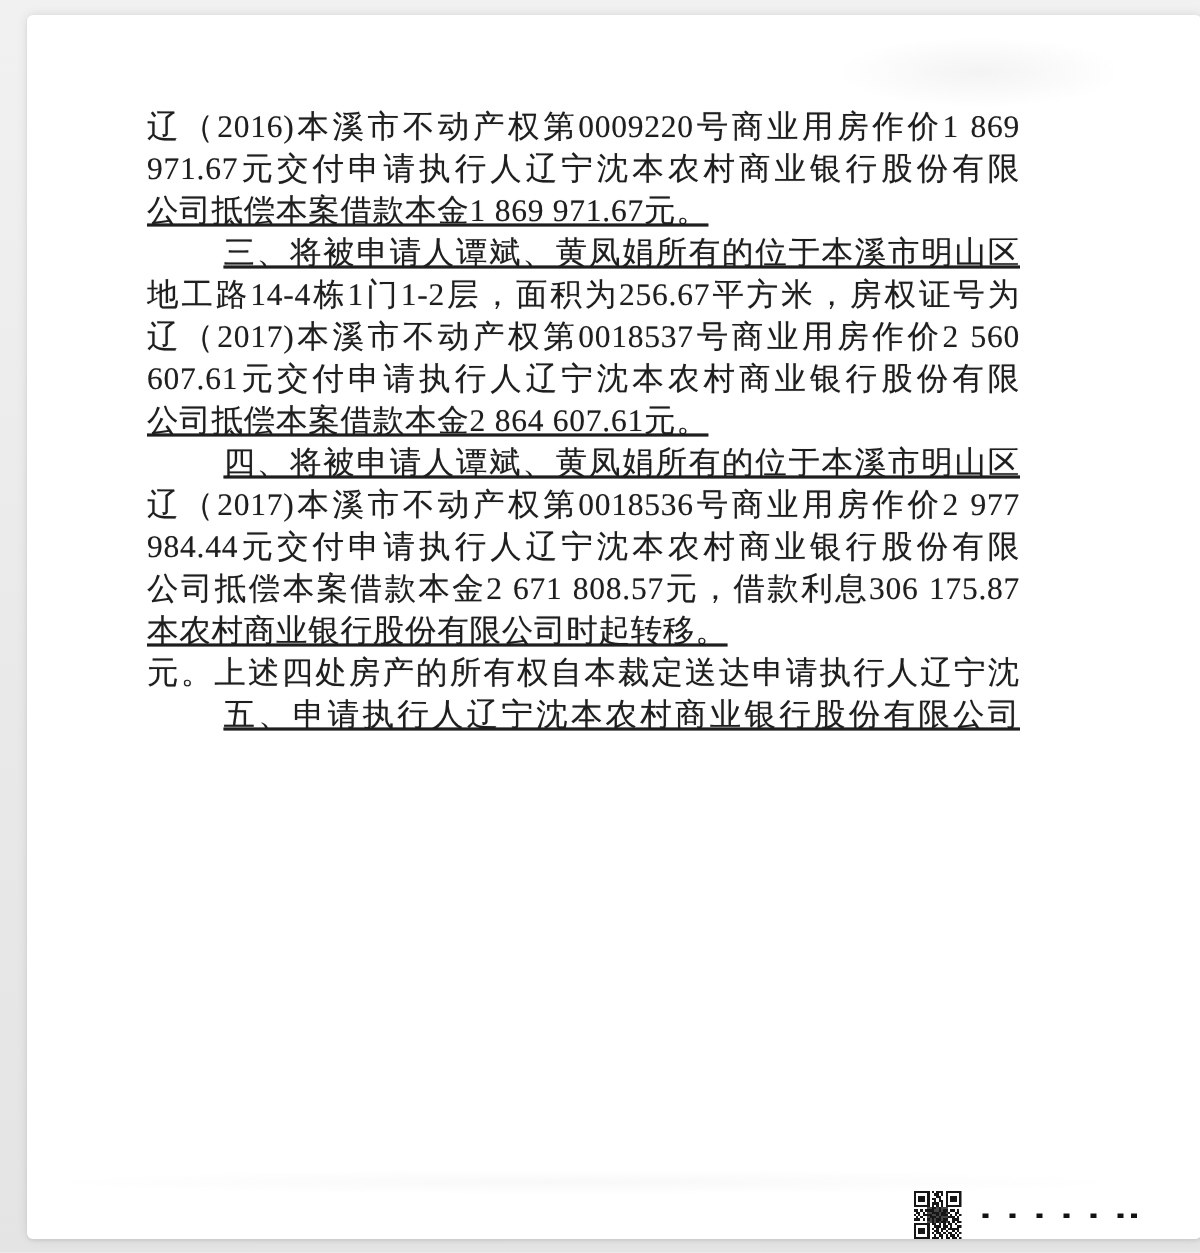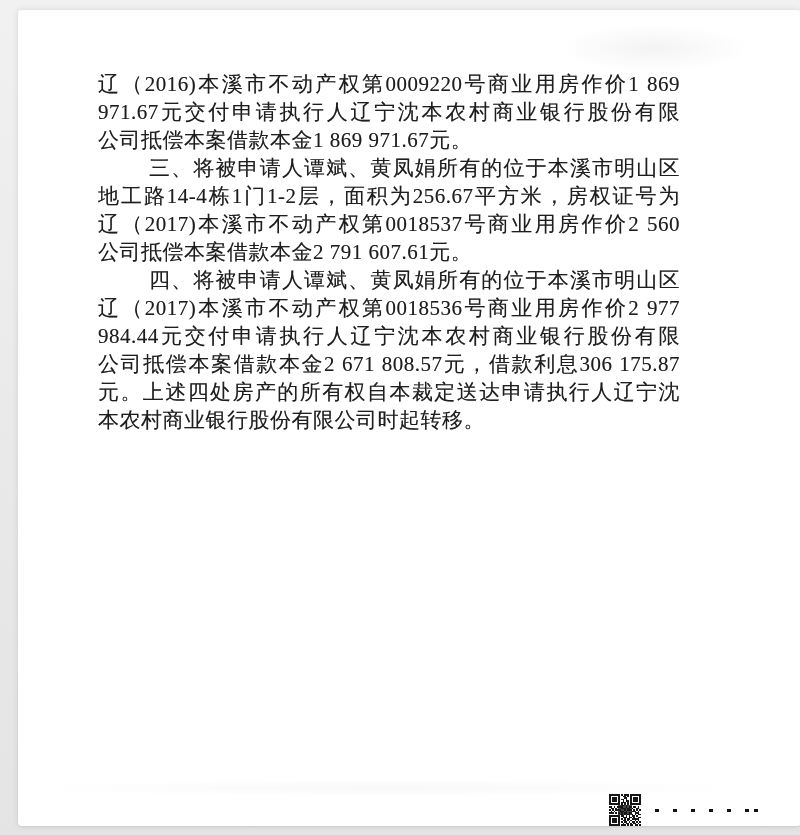--- a/index.html
+++ b/index.html
@@ -41,22 +41,22 @@
     line-height: 28px;
     letter-spacing: 0.5px;
     text-shadow: 0 0 0.5px rgba(30,30,30,0.45);
   }
   .ln {
     text-align: justify;
     text-align-last: justify;
     white-space: nowrap;
     height: 28px;
   }
-  .ln.indent { padding-left: 51px; }
-  .ln.end { text-align-last: left; }
+  .ln.indent { padding-left: 51px; text-decoration: underline; }
+  .ln.end { text-align-last: left; text-decoration: underline; }
 
   .qr {
     position: absolute;
     left: 591px; top: 784px;
     width: 32px; height: 32px;
     shape-rendering: crispEdges;
   }
   .qr rect { fill: #161616; }
   .qr rect[data-name="qr-accent"] { opacity: 0.8; }
 
@@ -85,27 +85,29 @@
     <div class="smudge s1" data-name="scan-artifact"></div>
     <div class="smudge s2" data-name="scan-artifact"></div>
 
     <div class="body-text" data-name="ruling-body-text">
       <div class="ln" data-name="text-line">辽（2016)本溪市不动产权第0009220号商业用房作价1 869</div>
       <div class="ln" data-name="text-line">971.67元交付申请执行人辽宁沈本农村商业银行股份有限</div>
       <div class="ln end" data-name="text-line">公司抵偿本案借款本金1 869 971.67元。</div>
       <div class="ln indent" data-name="text-line">三、将被申请人谭斌、黄凤娟所有的位于本溪市明山区</div>
       <div class="ln" data-name="text-line">地工路14-4栋1门1-2层，面积为256.67平方米，房权证号为</div>
       <div class="ln" data-name="text-line">辽（2017)本溪市不动产权第0018537号商业用房作价2 560</div>
-      <div class="ln end" data-name="text-line">公司抵偿本案借款本金2 791 607.61元。</div>
+      <div class="ln" data-name="text-line">607.61元交付申请执行人辽宁沈本农村商业银行股份有限</div>
+      <div class="ln end" data-name="text-line">公司抵偿本案借款本金2 864 607.61元。</div>
       <div class="ln indent" data-name="text-line">四、将被申请人谭斌、黄凤娟所有的位于本溪市明山区</div>
       <div class="ln" data-name="text-line">辽（2017)本溪市不动产权第0018536号商业用房作价2 977</div>
       <div class="ln" data-name="text-line">984.44元交付申请执行人辽宁沈本农村商业银行股份有限</div>
       <div class="ln" data-name="text-line">公司抵偿本案借款本金2 671 808.57元，借款利息306 175.87</div>
+      <div class="ln end" data-name="text-line">本农村商业银行股份有限公司时起转移。</div>
       <div class="ln" data-name="text-line">元。上述四处房产的所有权自本裁定送达申请执行人辽宁沈</div>
-      <div class="ln end" data-name="text-line">本农村商业银行股份有限公司时起转移。</div>
+      <div class="ln indent" data-name="text-line">五、申请执行人辽宁沈本农村商业银行股份有限公司</div>
     </div>
 
     <svg class="qr" data-name="qr-code" viewBox="0 0 21 21" xmlns="http://www.w3.org/2000/svg">
       <g data-name="qr-modules">
           <rect x="0" y="0" width="1" height="1"></rect>
           <rect x="1" y="0" width="1" height="1"></rect>
           <rect x="2" y="0" width="1" height="1"></rect>
           <rect x="3" y="0" width="1" height="1"></rect>
           <rect x="4" y="0" width="1" height="1"></rect>
           <rect x="5" y="0" width="1" height="1"></rect>

